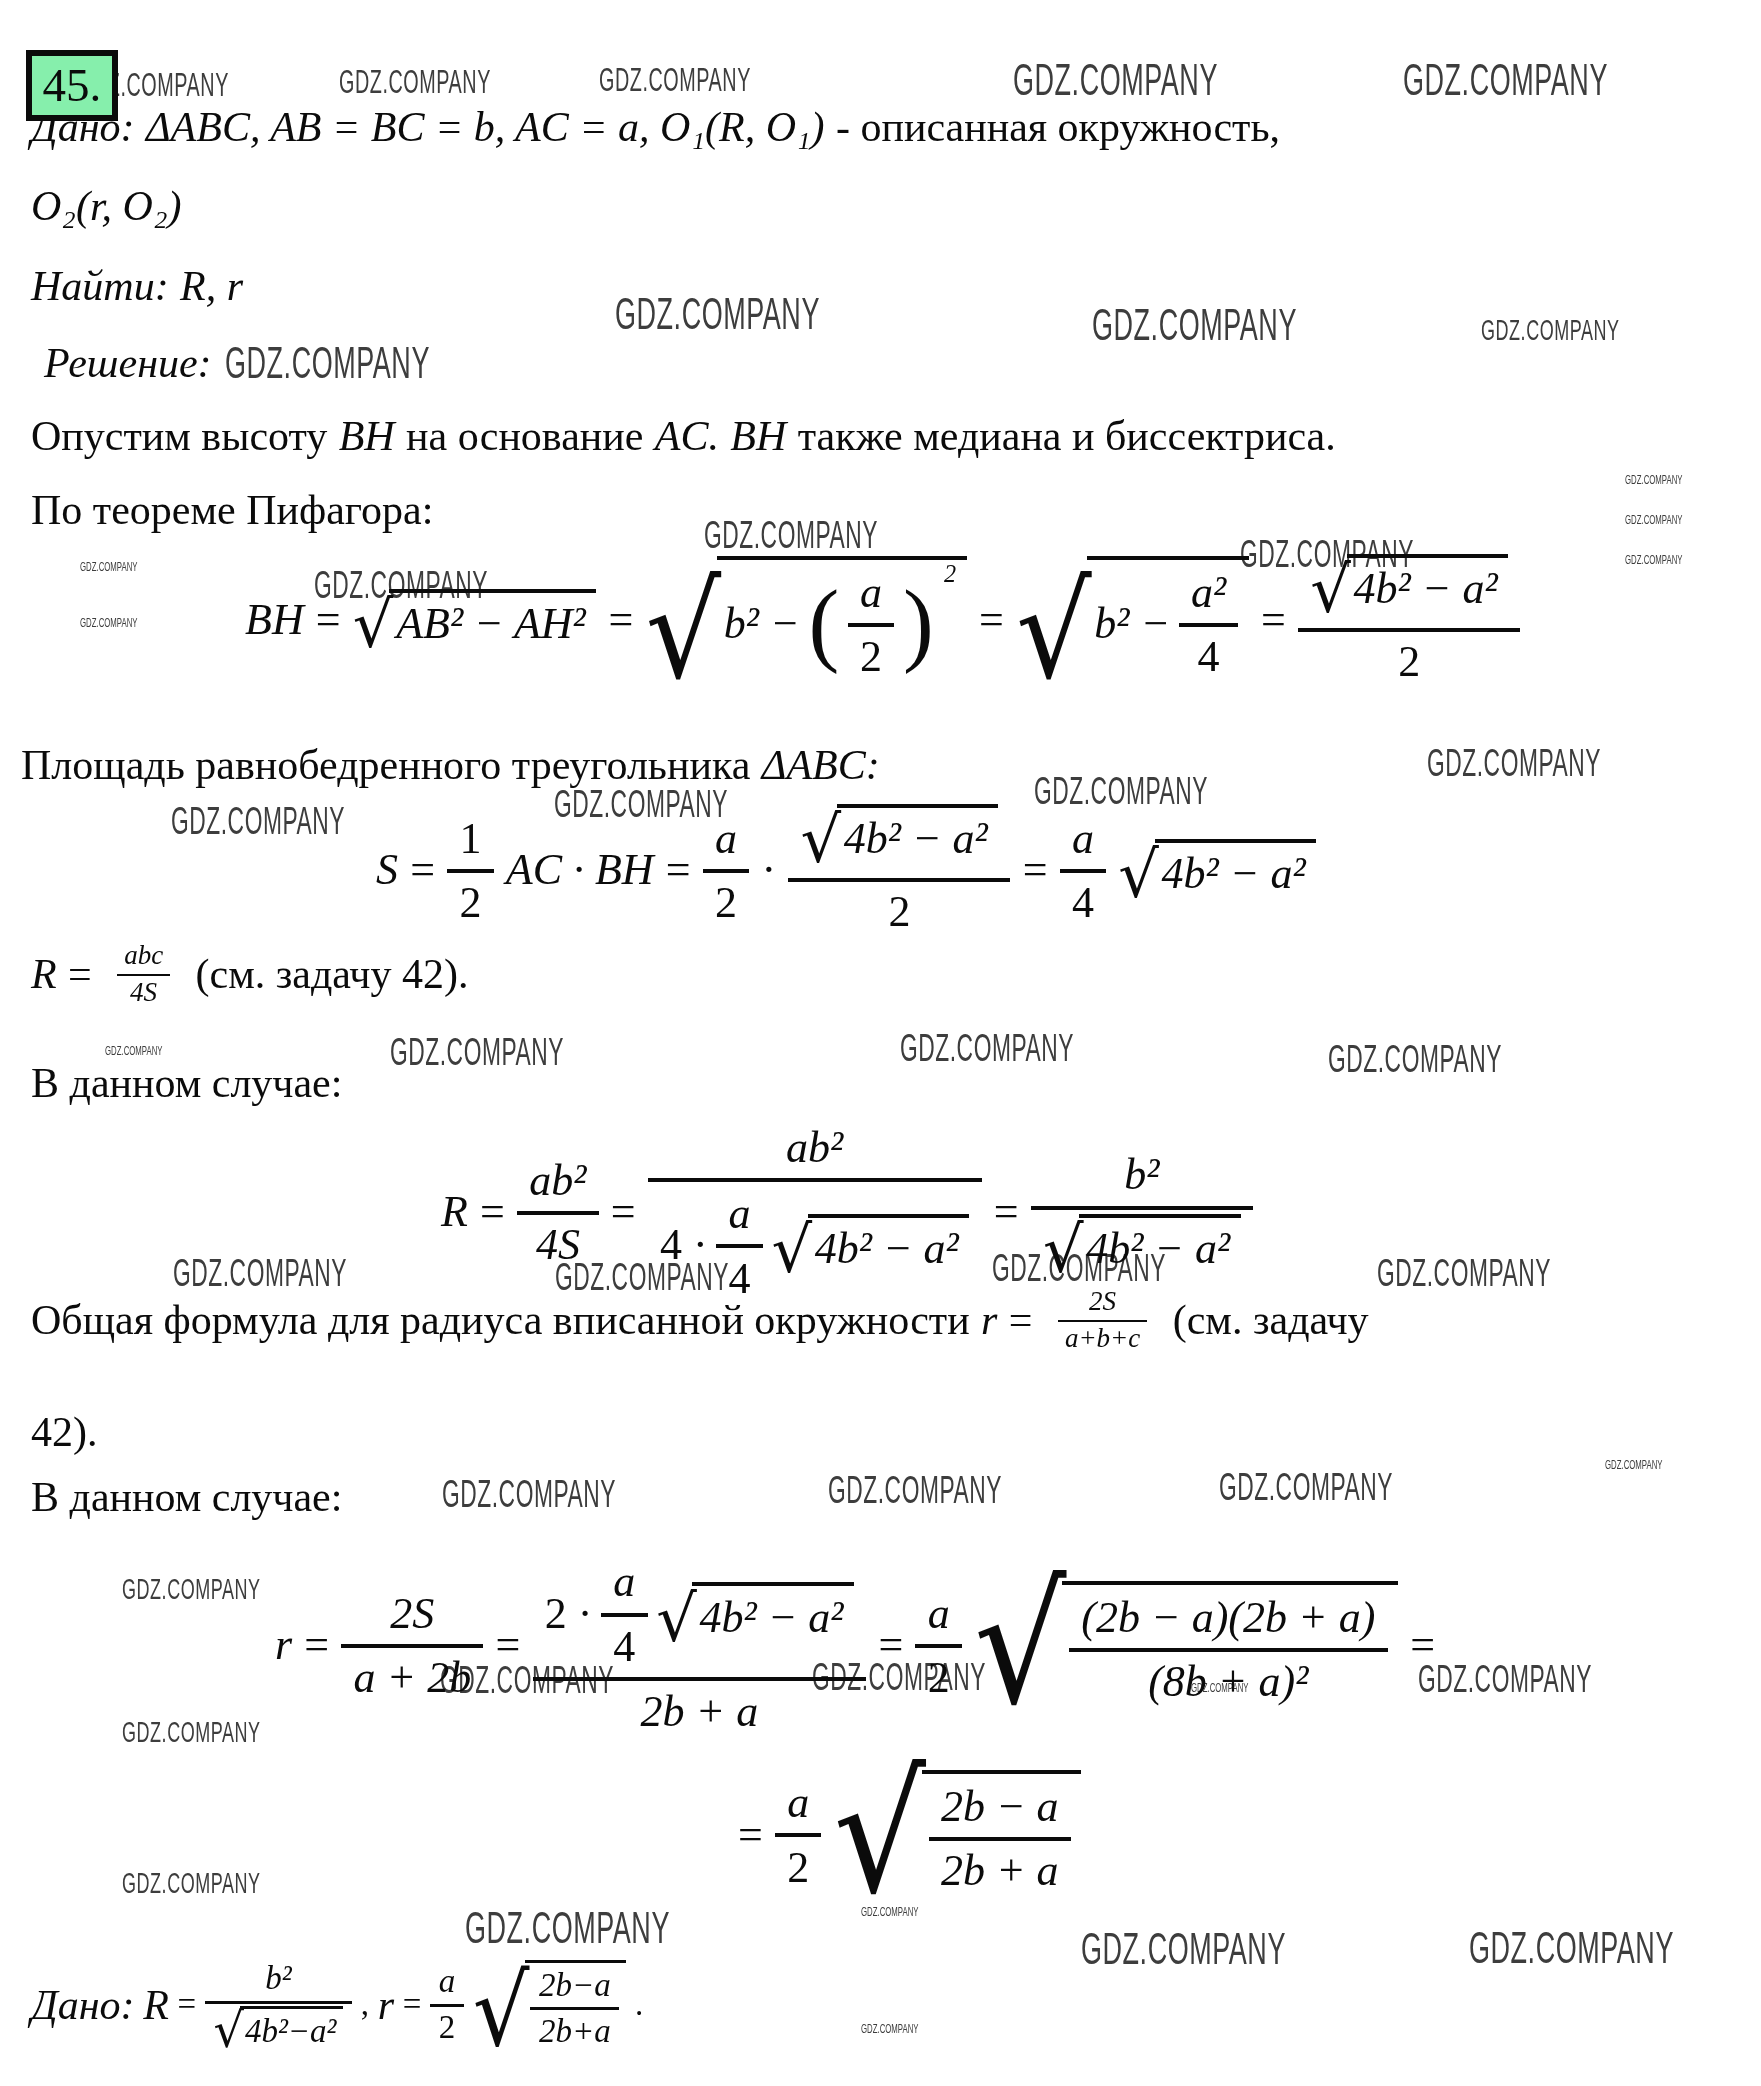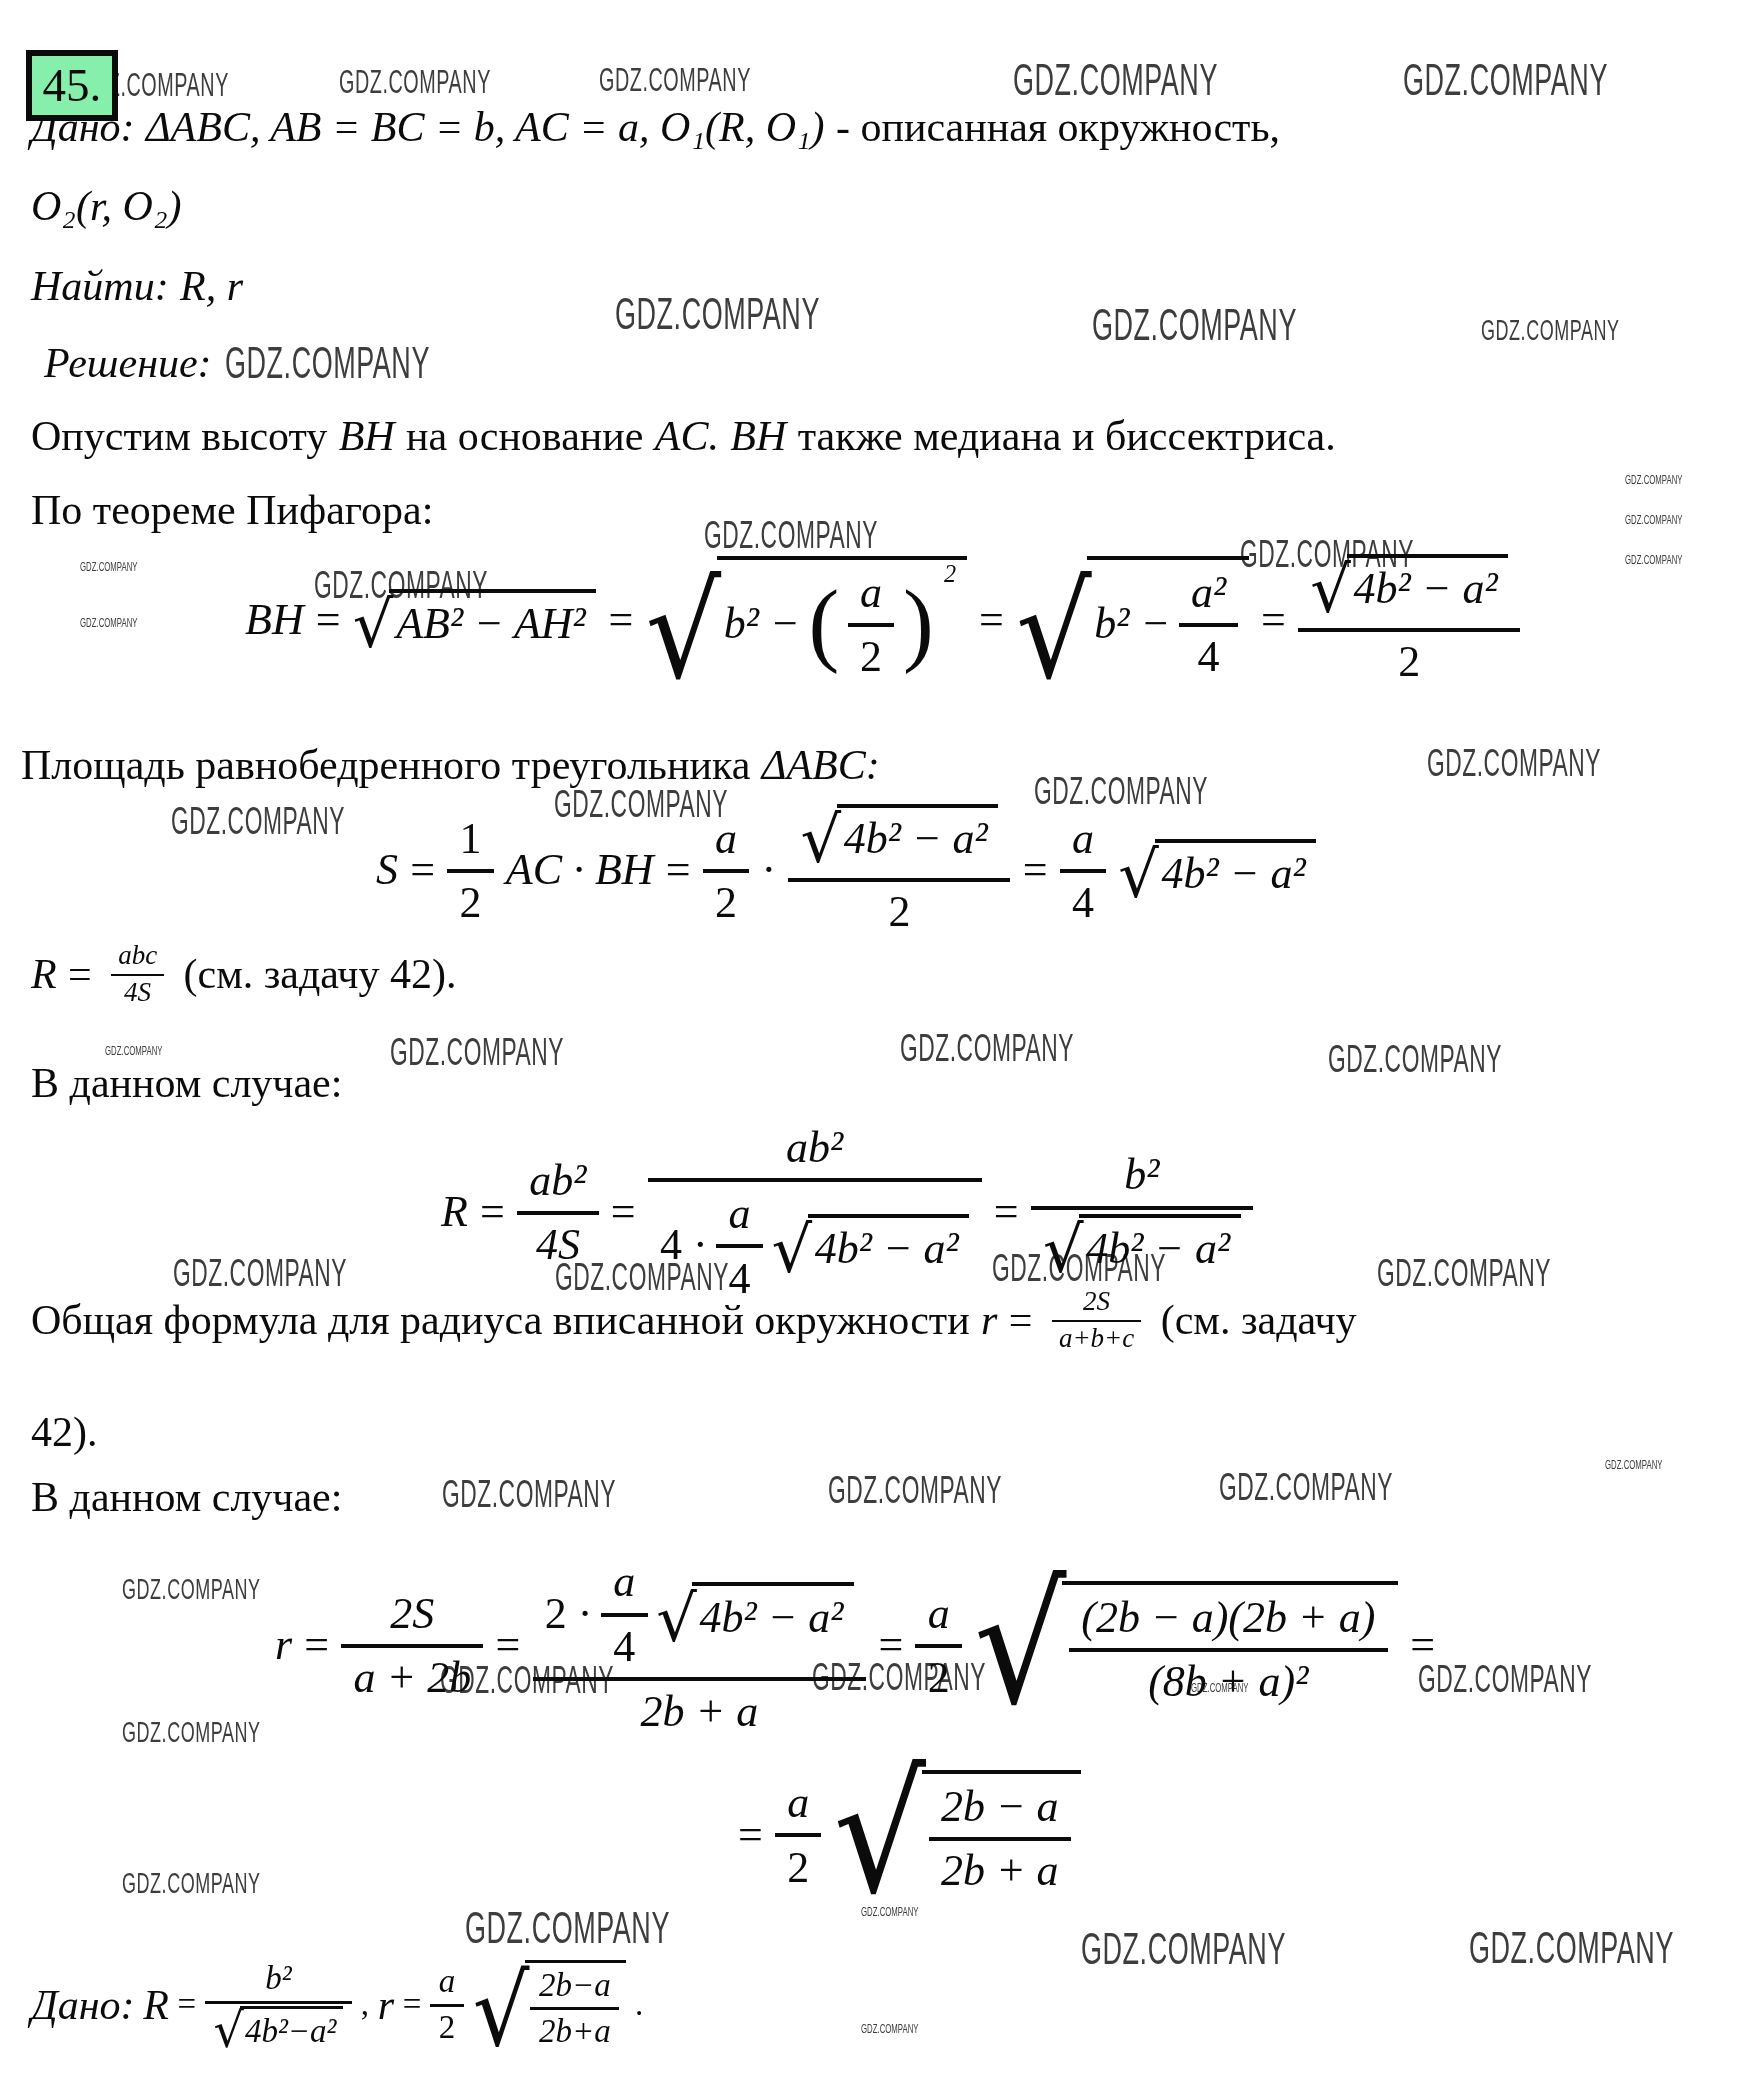--- a/index.html
+++ b/index.html
@@ -30,21 +30,21 @@
   .flexline{display:flex;align-items:center;column-gap:11.4px;}
   .it{font-style:italic;}
   .up{font-style:normal;}
   
   .fm{display:flex;align-items:center;column-gap:12.2px;font-size:44px;font-style:italic;}
   .tok{white-space:nowrap;}
   .frac{display:inline-flex;flex-direction:column;align-items:stretch;vertical-align:middle;}
   .frac .num{border-bottom:4.4px solid #0b0b0b;text-align:center;padding:1.7px 12.2px 5.2px;display:block;}
   .frac .den{text-align:center;padding:4.4px 12.2px 0;display:block;}
   .num.row,.den.row{display:flex;align-items:center;justify-content:center;column-gap:8.7px;}
-  .fr-inline{font-size:27px;margin:0 8px;}
+  .fr-inline{font-size:27px;margin:0 14px;}
   .fr-inline .num{border-bottom-width:2.6px;padding:0 7px 2.6px;}
   .fr-inline .den{padding:1.7px 7px 0;}
   .sqrt{display:inline-flex;align-items:stretch;}
   .sqrt .rad{
     font-family:"DejaVu Sans",sans-serif;font-style:normal;
     display:flex;align-items:flex-end;line-height:0.78;margin-right:-4.4px;
   }
   .sqrt .bod{
     border-top:4.4px solid #0b0b0b;padding:5.2px 10.5px 1.7px 7px;
     display:flex;align-items:center;column-gap:8.7px;

